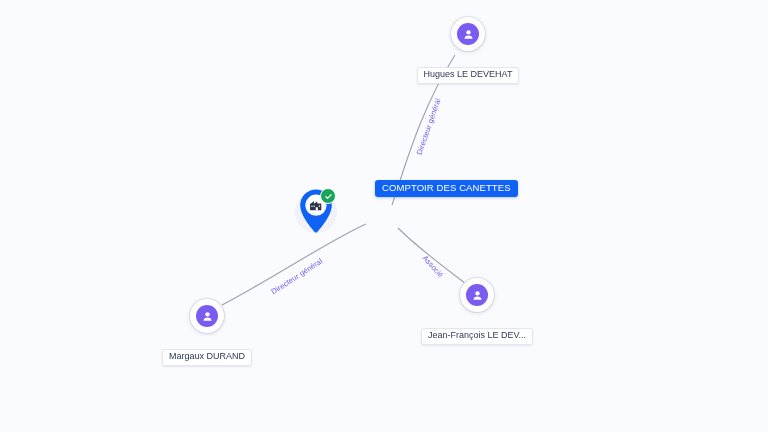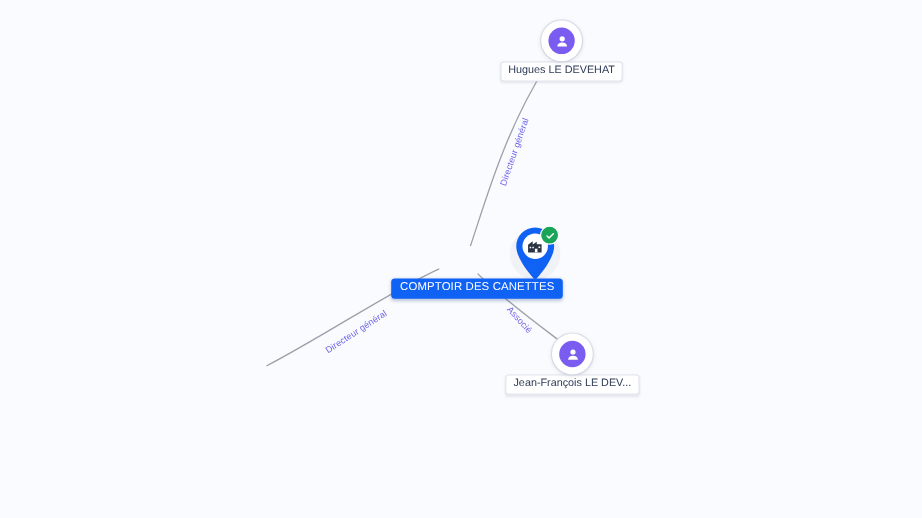--- a/index.html
+++ b/index.html
@@ -64,37 +64,38 @@
   .avatar-circle {
     width: 22px;
     height: 22px;
     border-radius: 50%;
     background: #7b5cf0;
     display: flex;
     align-items: center;
     justify-content: center;
   }
   .person-label {
-    margin-top: 0;
+    margin-top: 16px;
     background: #ffffff;
     border: 1px solid #e3e6ef;
     border-radius: 3px;
     padding: 2px 6px 3px 6px;
     font-size: 9px;
     color: #2d3a56;
     white-space: nowrap;
     box-shadow: 0 1px 2px rgba(40,50,80,0.10);
     line-height: 1.1;
   }
   
   #company-node {
     position: absolute;
     display: flex;
-    flex-direction: column;
-    align-items: flex-end;
+    flex-direction: row;
+    align-items: flex-start;
+    gap: 40px;
   }
   .company-halo {
     position: relative;
     width: 46px;
     height: 52px;
     display: flex;
     align-items: flex-start;
     justify-content: center;
   }
   .halo-disc {
@@ -164,20 +165,31 @@
       <div class="avatar-circle">
         <svg width="13" height="13" viewBox="0 0 24 24" aria-hidden="true">
           <circle cx="12" cy="8" r="4" fill="#ffffff"></circle>
           <path d="M4.5 20c0-4.1 3.4-6.2 7.5-6.2s7.5 2.1 7.5 6.2z" fill="#ffffff"></path>
         </svg>
       </div>
     </div>
     <div class="person-label">Hugues LE DEVEHAT</div>
   </div>
 
+  <div class="node" style="left:141px; top:299px; width:132px;">
+    <div class="avatar-wrap">
+      <div class="avatar-circle">
+        <svg width="13" height="13" viewBox="0 0 24 24" aria-hidden="true">
+          <circle cx="12" cy="8" r="4" fill="#ffffff"></circle>
+          <path d="M4.5 20c0-4.1 3.4-6.2 7.5-6.2s7.5 2.1 7.5 6.2z" fill="#ffffff"></path>
+        </svg>
+      </div>
+    </div>
+    <div class="person-label">Margaux DURAND</div>
+  </div>
 
   <div class="node" style="left:411px; top:278px; width:132px;justify-content:flex-end;">
     <div class="avatar-wrap">
       <div class="avatar-circle">
         <svg width="13" height="13" viewBox="0 0 24 24" aria-hidden="true">
           <circle cx="12" cy="8" r="4" fill="#ffffff"></circle>
           <path d="M4.5 20c0-4.1 3.4-6.2 7.5-6.2s7.5 2.1 7.5 6.2z" fill="#ffffff"></path>
         </svg>
       </div>
     </div>

